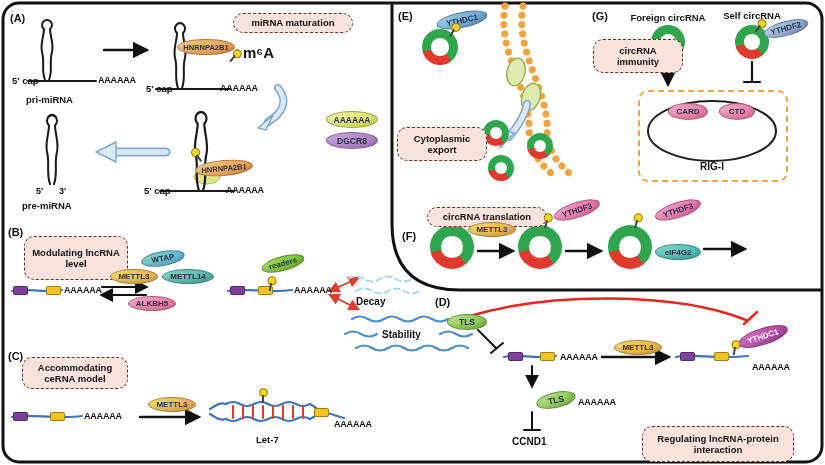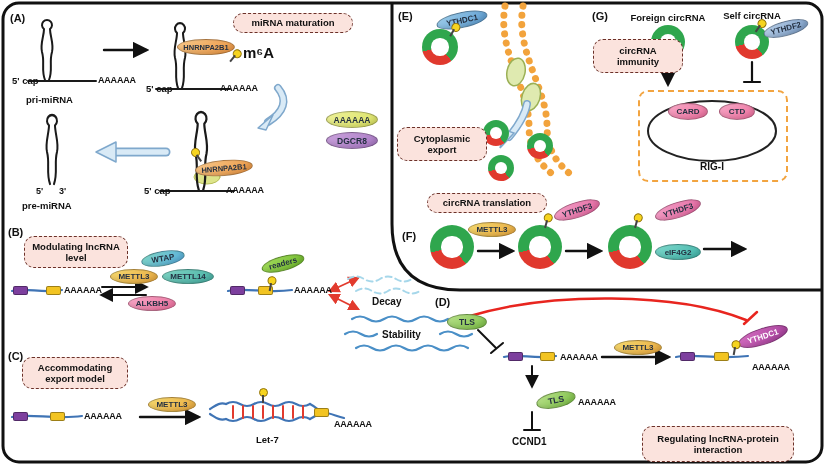--- a/index.html
+++ b/index.html
@@ -147,25 +147,25 @@
 
   <div class="tag" style="left:10px;top:12px">(A)</div>
   <div class="tag" style="left:8px;top:226px">(B)</div>
   <div class="tag" style="left:8px;top:350px">(C)</div>
   <div class="tag" style="left:435px;top:296px">(D)</div>
   <div class="tag" style="left:398px;top:10px">(E)</div>
   <div class="tag" style="left:402px;top:230px">(F)</div>
   <div class="tag" style="left:592px;top:10px">(G)</div>
 
   <div class="dbox" style="left:233px;top:13px;width:120px;height:20px">miRNA maturation</div>
-  <div class="dbox" style="left:24px;top:236px;width:104px;height:32px">Modulating lncRNA level</div>
-  <div class="dbox" style="left:22px;top:357px;width:106px;height:32px">Accommodating export model</div>
+  <div class="dbox" style="left:24px;top:236px;width:104px;height:44px">Modulating lncRNA level</div>
+  <div class="dbox" style="left:22px;top:357px;width:106px;height:32px">Accommodating ceRNA model</div>
   <div class="dbox" style="left:642px;top:426px;width:152px;height:36px">Regulating lncRNA-protein interaction</div>
   <div class="dbox" style="left:397px;top:127px;width:90px;height:34px">Cytoplasmic export</div>
-  <div class="dbox" style="left:427px;top:193px;width:120px;height:20px">circRNA translation</div>
+  <div class="dbox" style="left:427px;top:207px;width:120px;height:20px">circRNA translation</div>
   <div class="dbox" style="left:593px;top:39px;width:90px;height:34px">circRNA immunity</div>
   <div class="dbox orange" style="left:638px;top:90px;width:150px;height:92px"></div>
 
   <div class="lbl" style="left:12px;top:75px">5' cap</div>
   <div class="lbl seq" style="left:98px;top:75px">AAAAAA</div>
   <div class="lbl" style="left:26px;top:94px">pri-miRNA</div>
   <div class="lbl" style="left:146px;top:83px">5' cap</div>
   <div class="lbl seq" style="left:220px;top:83px">AAAAAA</div>
   <div class="oval" style="left:177px;top:39px;width:58px;height:16px;font-size:7.5px;background:linear-gradient(150deg,#f7c88a,#eb9440)">HNRNPA2B1</div>
   <div class="lolli" style="left:230px;top:48px;transform:rotate(40deg)"></div>
@@ -185,21 +185,21 @@
   <div class="lbl seq" style="left:64px;top:285px">AAAAAA</div>
   <div class="oval" style="left:141px;top:251px;width:44px;height:15px;background:linear-gradient(150deg,#7fd4c4,#58aee0);transform:rotate(-10deg)">WTAP</div>
   <div class="oval" style="left:110px;top:269px;width:48px;height:15px;background:linear-gradient(150deg,#f4d970,#eaa83e)">METTL3</div>
   <div class="oval" style="left:162px;top:269px;width:52px;height:15px;background:linear-gradient(150deg,#7fd4c4,#47b0a4)">METTL14</div>
   <div class="oval" style="left:128px;top:296px;width:48px;height:15px;background:linear-gradient(150deg,#f6a8c6,#ee6f9e)">ALKBH5</div>
   <div class="rna-box purple" style="left:230px;top:286px"></div>
   <div class="rna-box yellow" style="left:258px;top:286px"></div>
   <div class="lolli" style="left:266px;top:276px;transform:rotate(10deg)"></div>
   <div class="oval" style="left:261px;top:256px;width:44px;height:15px;background:linear-gradient(150deg,#a2d95c,#6fba2c);transform:rotate(-15deg)">readers</div>
   <div class="lbl seq" style="left:294px;top:285px">AAAAAA</div>
-  <div class="lbl big" style="left:372px;top:296px">Decay</div>
+  <div class="lbl big" style="left:356px;top:296px">Decay</div>
   <div class="lbl big" style="left:382px;top:329px">Stability</div>
 
   <div class="rna-box purple" style="left:13px;top:412px"></div>
   <div class="rna-box yellow" style="left:50px;top:412px"></div>
   <div class="lbl seq" style="left:84px;top:411px">AAAAAA</div>
   <div class="oval" style="left:148px;top:397px;width:48px;height:15px;background:linear-gradient(150deg,#f4d970,#eaa83e)">METTL3</div>
   <div class="lolli" style="left:258px;top:388px"></div>
   <div class="rna-box yellow" style="left:314px;top:408px"></div>
   <div class="lbl seq" style="left:334px;top:419px">AAAAAA</div>
   <div class="lbl" style="left:256px;top:434px">Let-7</div>

